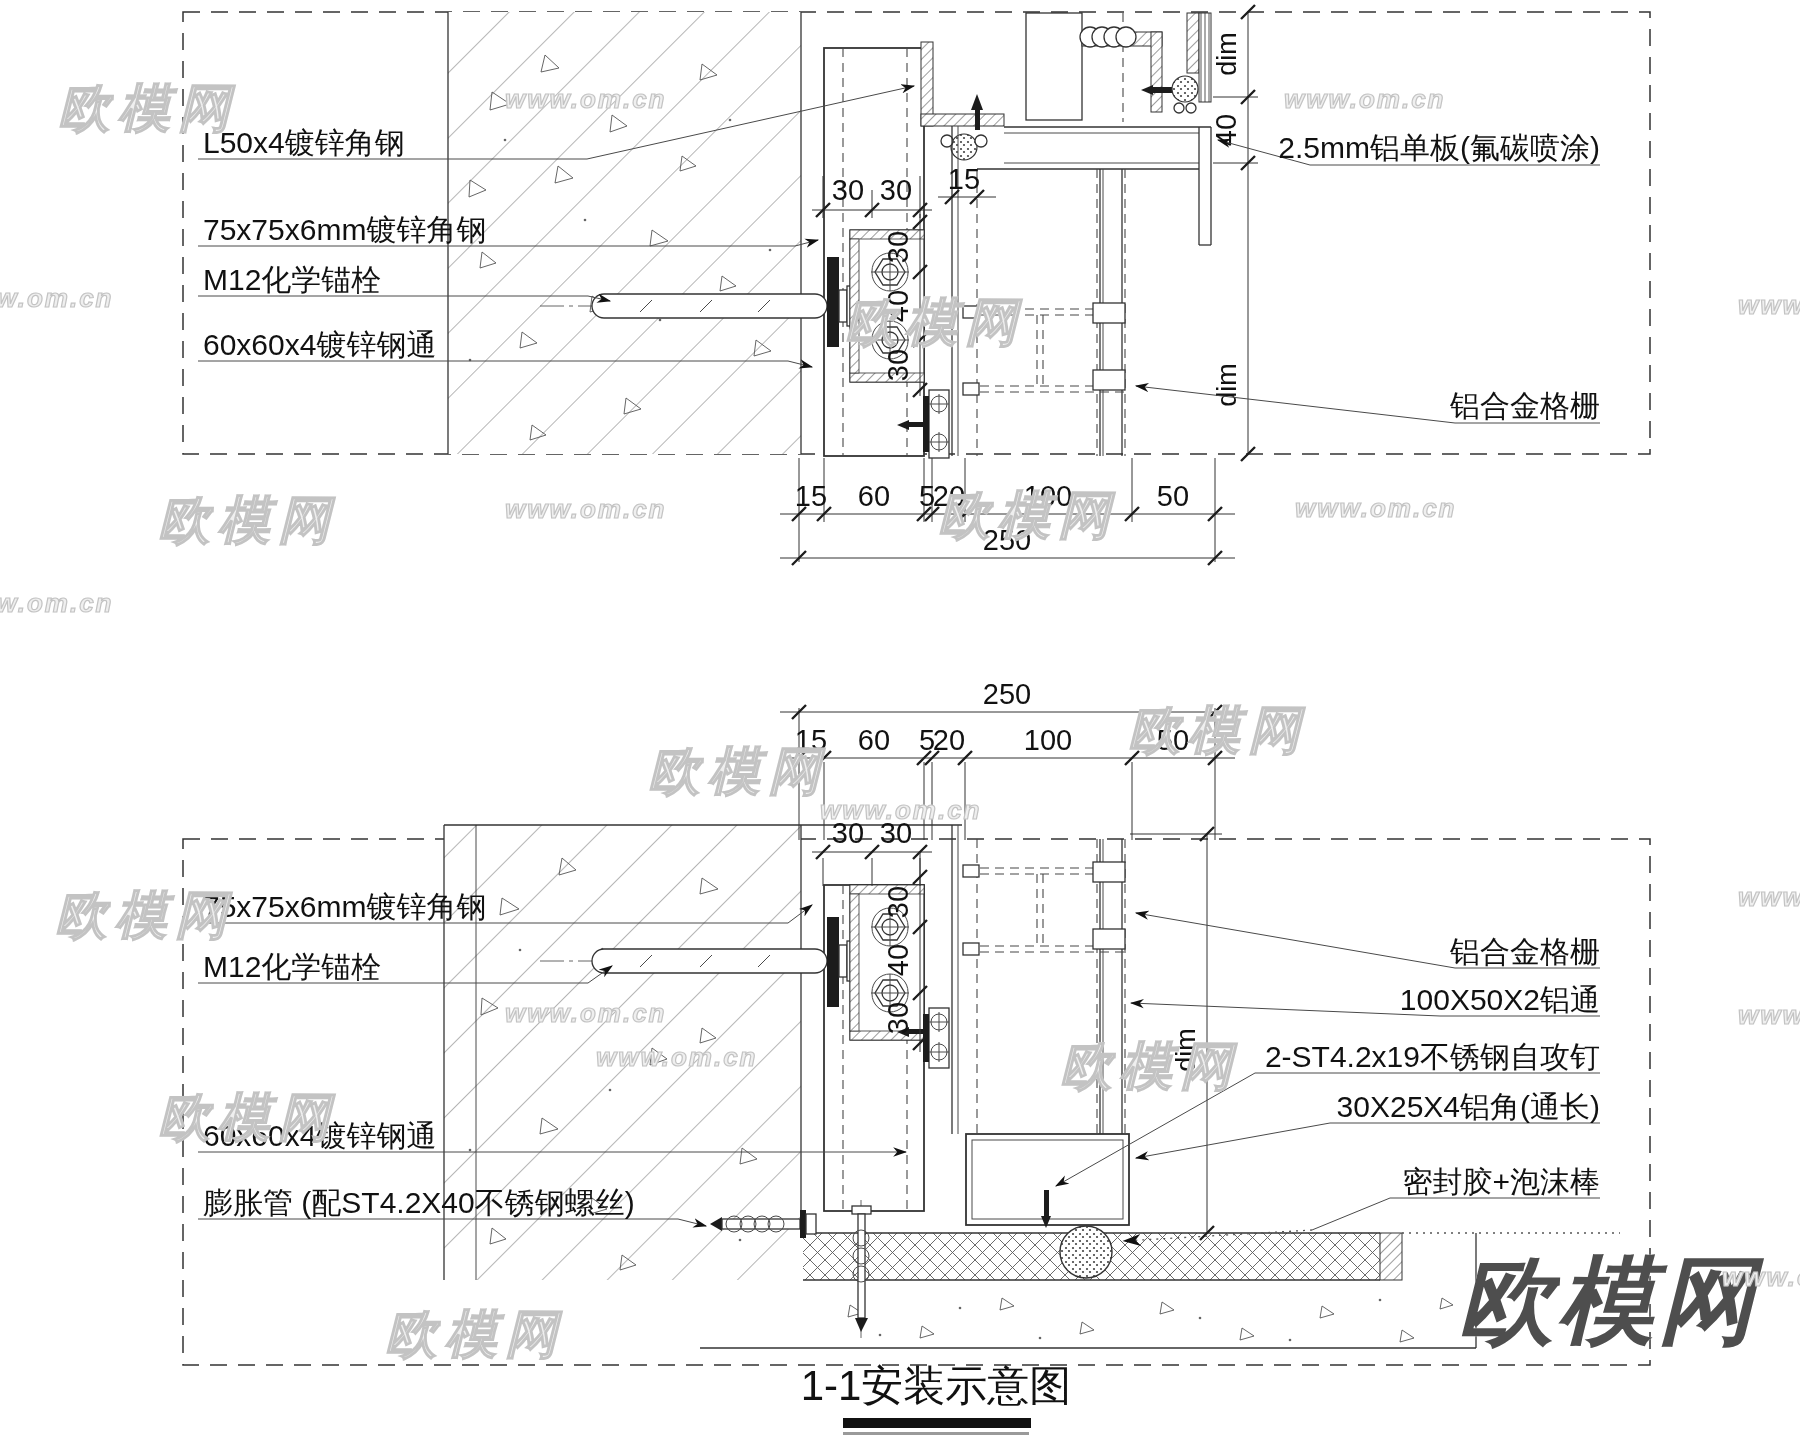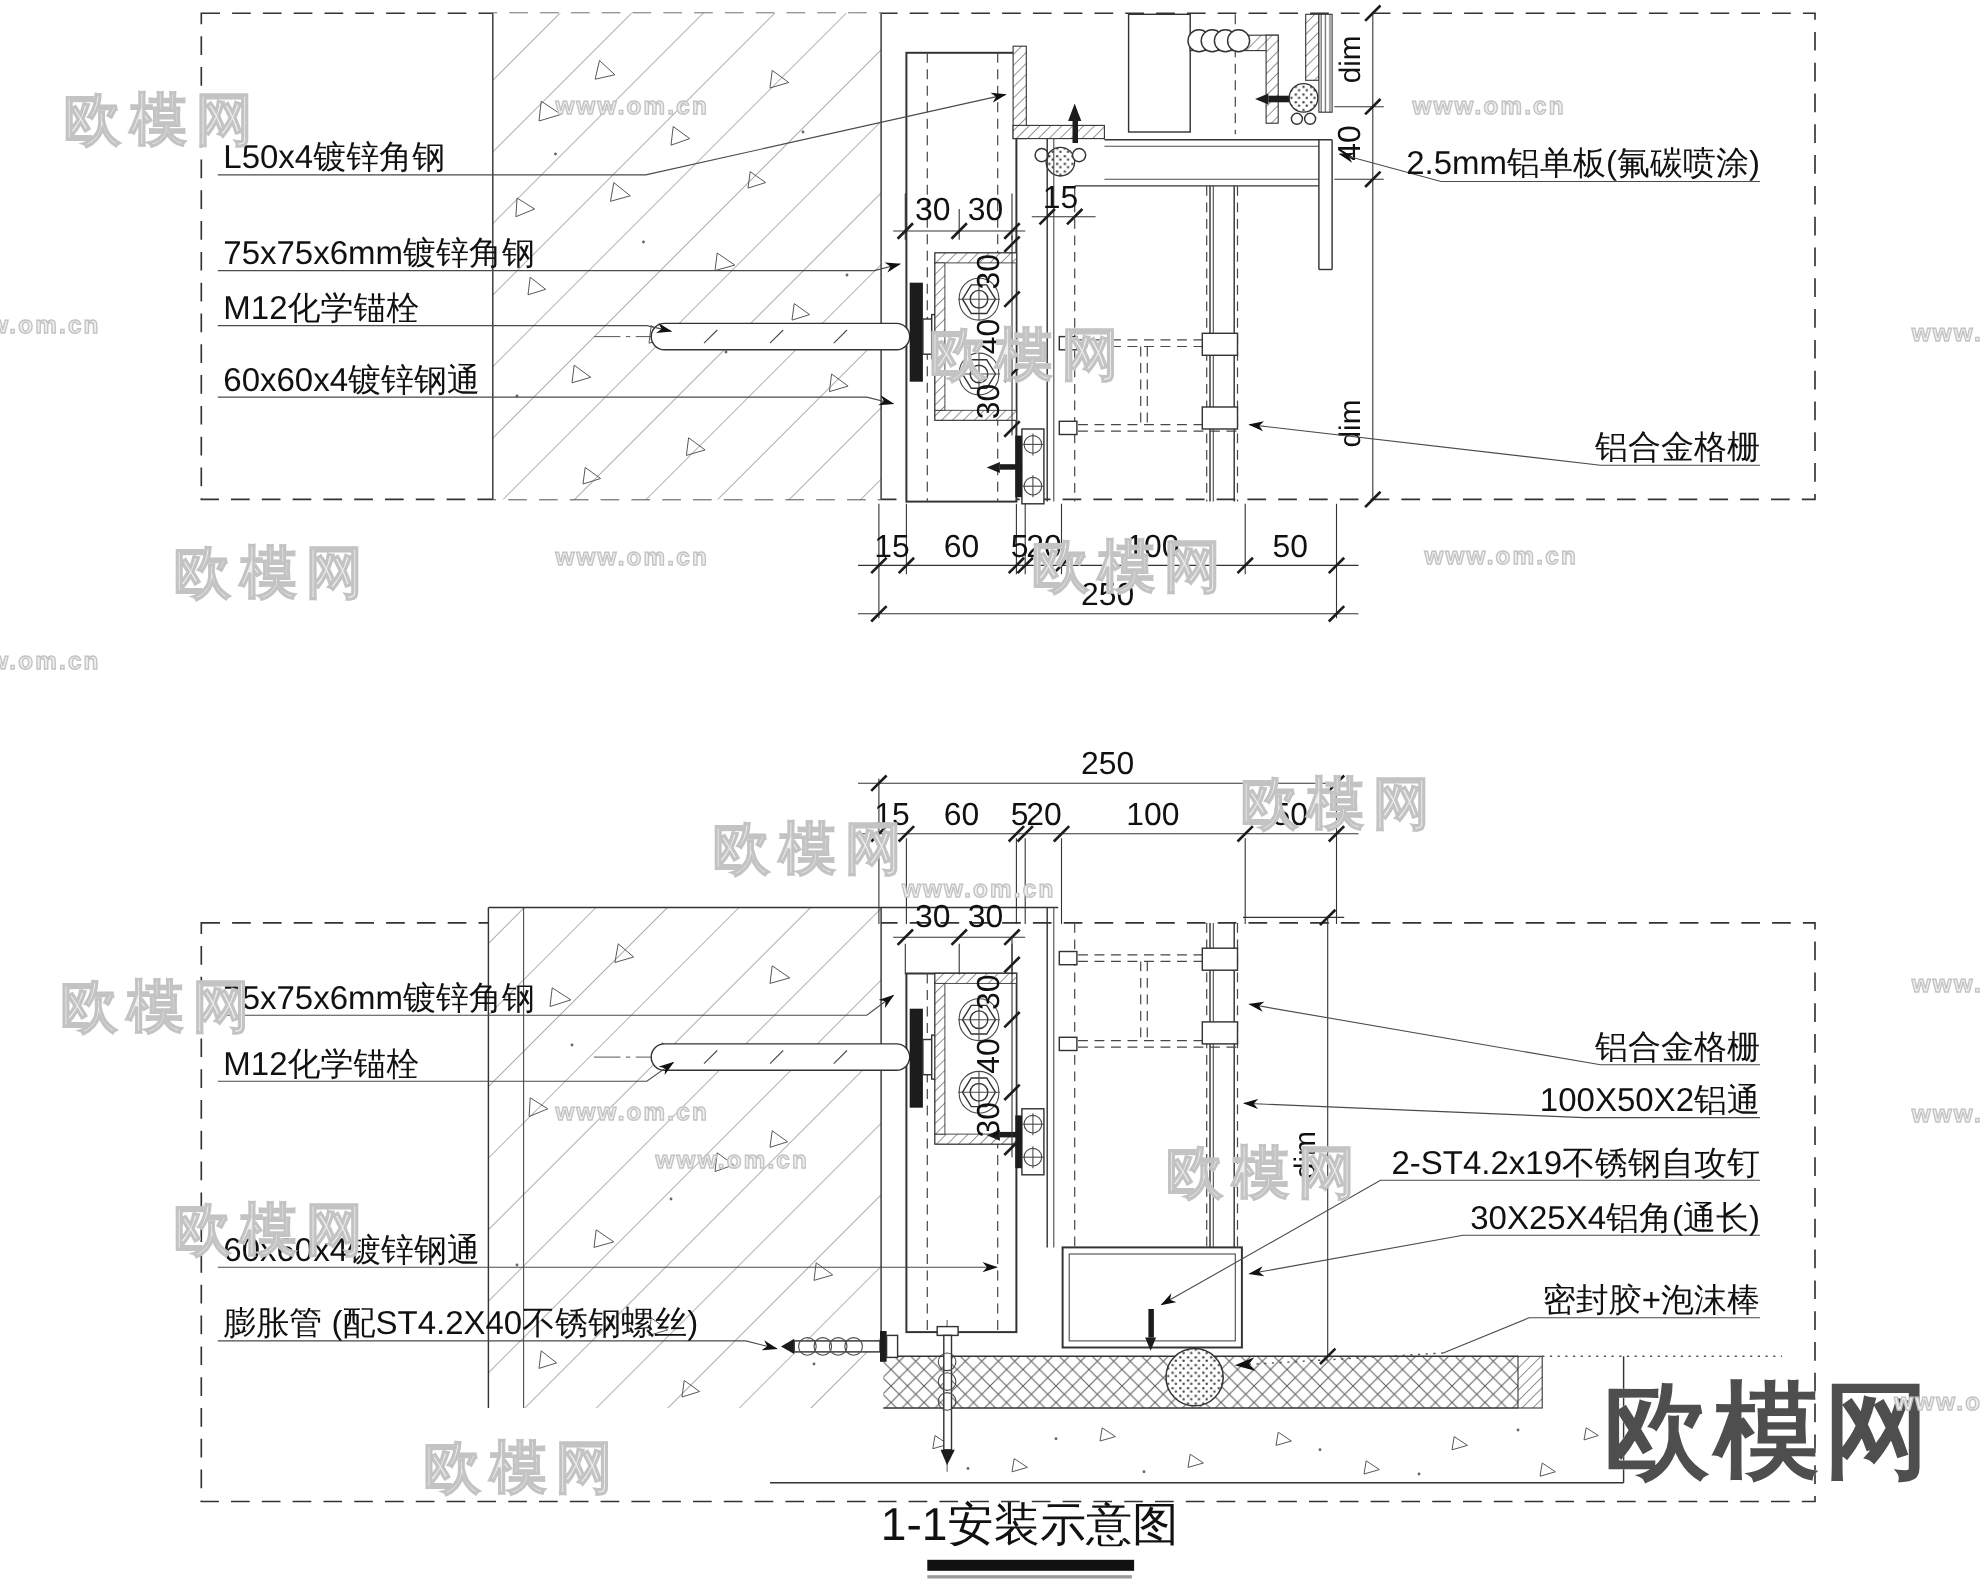--- a/index.html
+++ b/index.html
@@ -18,22 +18,22 @@
   .wf{fill:#fff;stroke:#333;stroke-width:1.3}
   .wf2{fill:#fff;stroke:#333;stroke-width:1.8}
   .blk{fill:#1c1c1c;stroke:none}
   .tri{fill:none;stroke:#555;stroke-width:.9}
   text.d{font:29px "Liberation Sans",sans-serif;fill:#111}
   text.dm{font:27px "Liberation Sans",sans-serif;fill:#111}
   text.lb{font:30px "Liberation Sans",sans-serif;fill:#111}
   text.t{font:42px "Liberation Sans",sans-serif;fill:#111}
   
   .wm{position:absolute;z-index:3;pointer-events:none;white-space:nowrap;font-weight:bold;
-      color:#efefef;-webkit-text-stroke:1.2px #c3c3c3;text-shadow:0 0 1px #fff;}
-  .wm.s{font-size:22px;letter-spacing:2px}
+      color:#efefef;-webkit-text-stroke:1.2px #c3c3c3;text-shadow:0 0 1px #fff;font-style:italic;}
+  .wm.s{font-size:26px;letter-spacing:2px}
   .wm.b{font-size:52px;letter-spacing:8px}
   .wm.big{font-size:96px;color:#4e4e4e;-webkit-text-stroke:0;letter-spacing:4px;font-weight:bold}
 </style>
 </head>
 <body>
 
 <div id="canvas">
 
   <div class="wm b" style="left:58px;top:74px">欧模网</div>
   <div class="wm s" style="left:505px;top:84px">www.om.cn</div>

